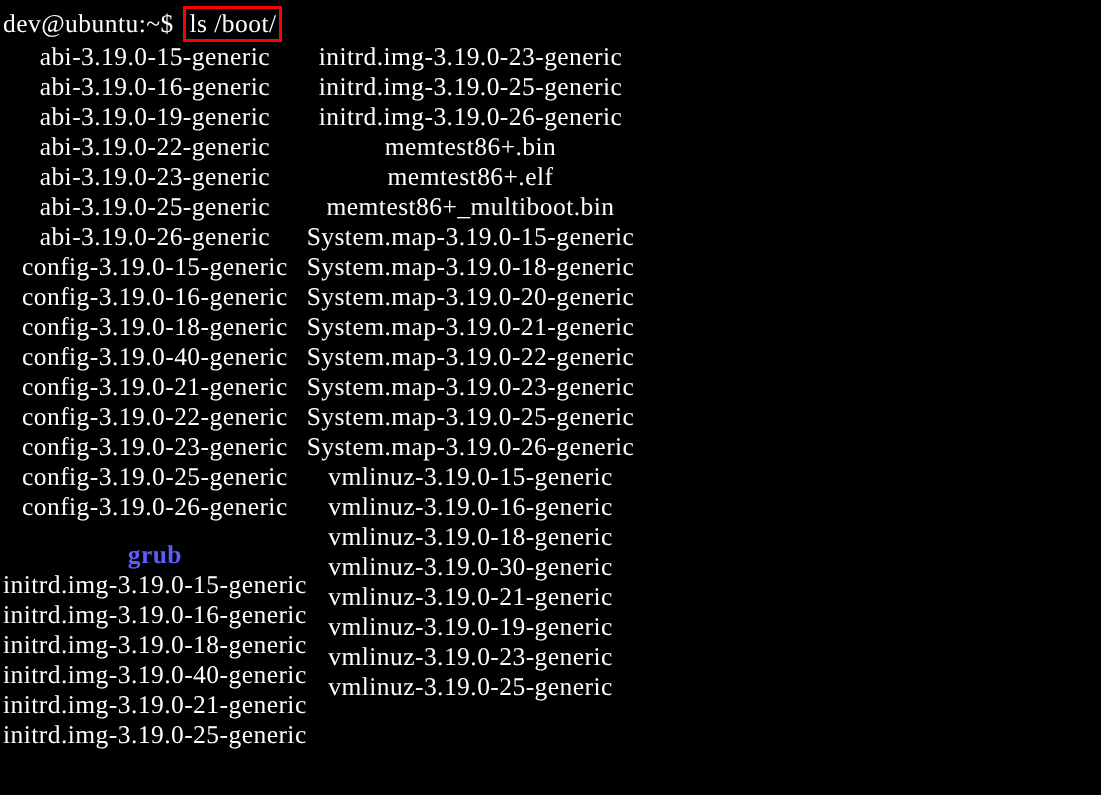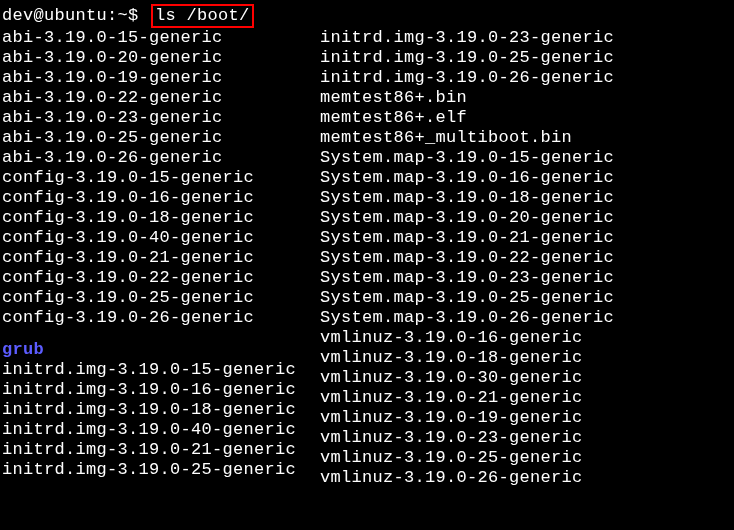--- a/index.html
+++ b/index.html
@@ -1,18 +1,19 @@
 <!DOCTYPE html>
 <html><head>
   <meta charset="utf-8">
   <style>
     * {
       margin: 0;
       padding: 0;
       box-sizing: border-box;
+      font-family: Liberation Serif, serif;
     }
     body {
       background: #000000;
       color: #ffffff;
       font-family: 'Courier New', 'DejaVu Sans Mono', monospace;
       font-size: 17px;
       line-height: 20px;
       width: 734px;
       height: 530px;
       overflow: hidden;
@@ -28,21 +29,21 @@
     }
     .command {
       color: #ffffff;
       display: inline-block;
       padding: 0 2px;
       border: 2px solid #ff0000;
       margin-left: 2px;
     }
     .output-container {
       display: flex;
-      gap: 24px;
+      text-align: center;
     }
     .col {
       display: flex;
       flex-direction: column;
     }
     .file {
       color: #ffffff;
       white-space: pre;
     }
     .dir {
@@ -56,60 +57,60 @@
 <body>
 
 <div class="prompt-line">
   <span class="prompt-user">dev@ubuntu</span><span class="prompt-user">:</span><span class="prompt-user">~</span><span class="prompt-user">$</span>
   <span class="command">ls /boot/</span>
 </div>
 
 <div class="output-container">
   <div class="col" id="col1">
       <span class="file">abi-3.19.0-15-generic</span>
-      <span class="file">abi-3.19.0-20-generic</span>
+      <span class="file">abi-3.19.0-16-generic</span>
       <span class="file">abi-3.19.0-19-generic</span>
       <span class="file">abi-3.19.0-22-generic</span>
       <span class="file">abi-3.19.0-23-generic</span>
       <span class="file">abi-3.19.0-25-generic</span>
       <span class="file">abi-3.19.0-26-generic</span>
       <span class="file">config-3.19.0-15-generic</span>
       <span class="file">config-3.19.0-16-generic</span>
       <span class="file">config-3.19.0-18-generic</span>
       <span class="file">config-3.19.0-40-generic</span>
       <span class="file">config-3.19.0-21-generic</span>
       <span class="file">config-3.19.0-22-generic</span>
+      <span class="file">config-3.19.0-23-generic</span>
       <span class="file">config-3.19.0-25-generic</span>
       <span class="file">config-3.19.0-26-generic</span>
       <span class="dir">grub</span>
       <span class="file">initrd.img-3.19.0-15-generic</span>
       <span class="file">initrd.img-3.19.0-16-generic</span>
       <span class="file">initrd.img-3.19.0-18-generic</span>
       <span class="file">initrd.img-3.19.0-40-generic</span>
       <span class="file">initrd.img-3.19.0-21-generic</span>
       <span class="file">initrd.img-3.19.0-25-generic</span>
     </div>
   <div class="col" id="col2">
       <span class="file">initrd.img-3.19.0-23-generic</span>
       <span class="file">initrd.img-3.19.0-25-generic</span>
       <span class="file">initrd.img-3.19.0-26-generic</span>
       <span class="file">memtest86+.bin</span>
       <span class="file">memtest86+.elf</span>
       <span class="file">memtest86+_multiboot.bin</span>
       <span class="file">System.map-3.19.0-15-generic</span>
-      <span class="file">System.map-3.19.0-16-generic</span>
       <span class="file">System.map-3.19.0-18-generic</span>
       <span class="file">System.map-3.19.0-20-generic</span>
       <span class="file">System.map-3.19.0-21-generic</span>
       <span class="file">System.map-3.19.0-22-generic</span>
       <span class="file">System.map-3.19.0-23-generic</span>
       <span class="file">System.map-3.19.0-25-generic</span>
       <span class="file">System.map-3.19.0-26-generic</span>
+      <span class="file">vmlinuz-3.19.0-15-generic</span>
       <span class="file">vmlinuz-3.19.0-16-generic</span>
       <span class="file">vmlinuz-3.19.0-18-generic</span>
       <span class="file">vmlinuz-3.19.0-30-generic</span>
       <span class="file">vmlinuz-3.19.0-21-generic</span>
       <span class="file">vmlinuz-3.19.0-19-generic</span>
       <span class="file">vmlinuz-3.19.0-23-generic</span>
       <span class="file">vmlinuz-3.19.0-25-generic</span>
-      <span class="file">vmlinuz-3.19.0-26-generic</span>
     </div>
 </div>
 
 </body></html>

